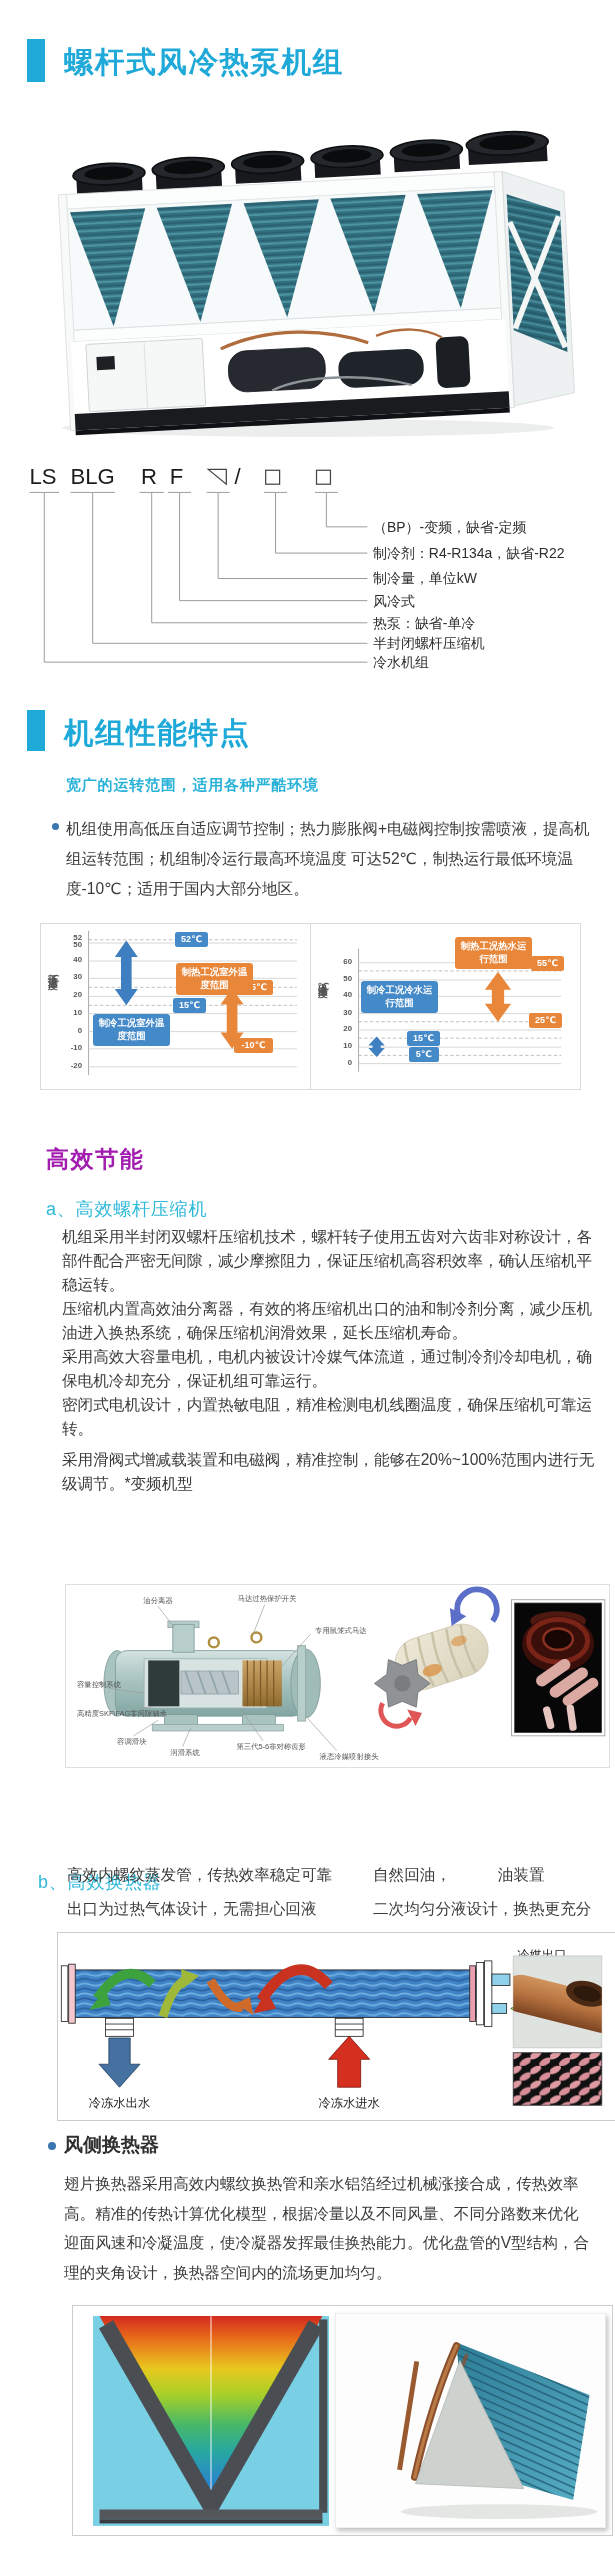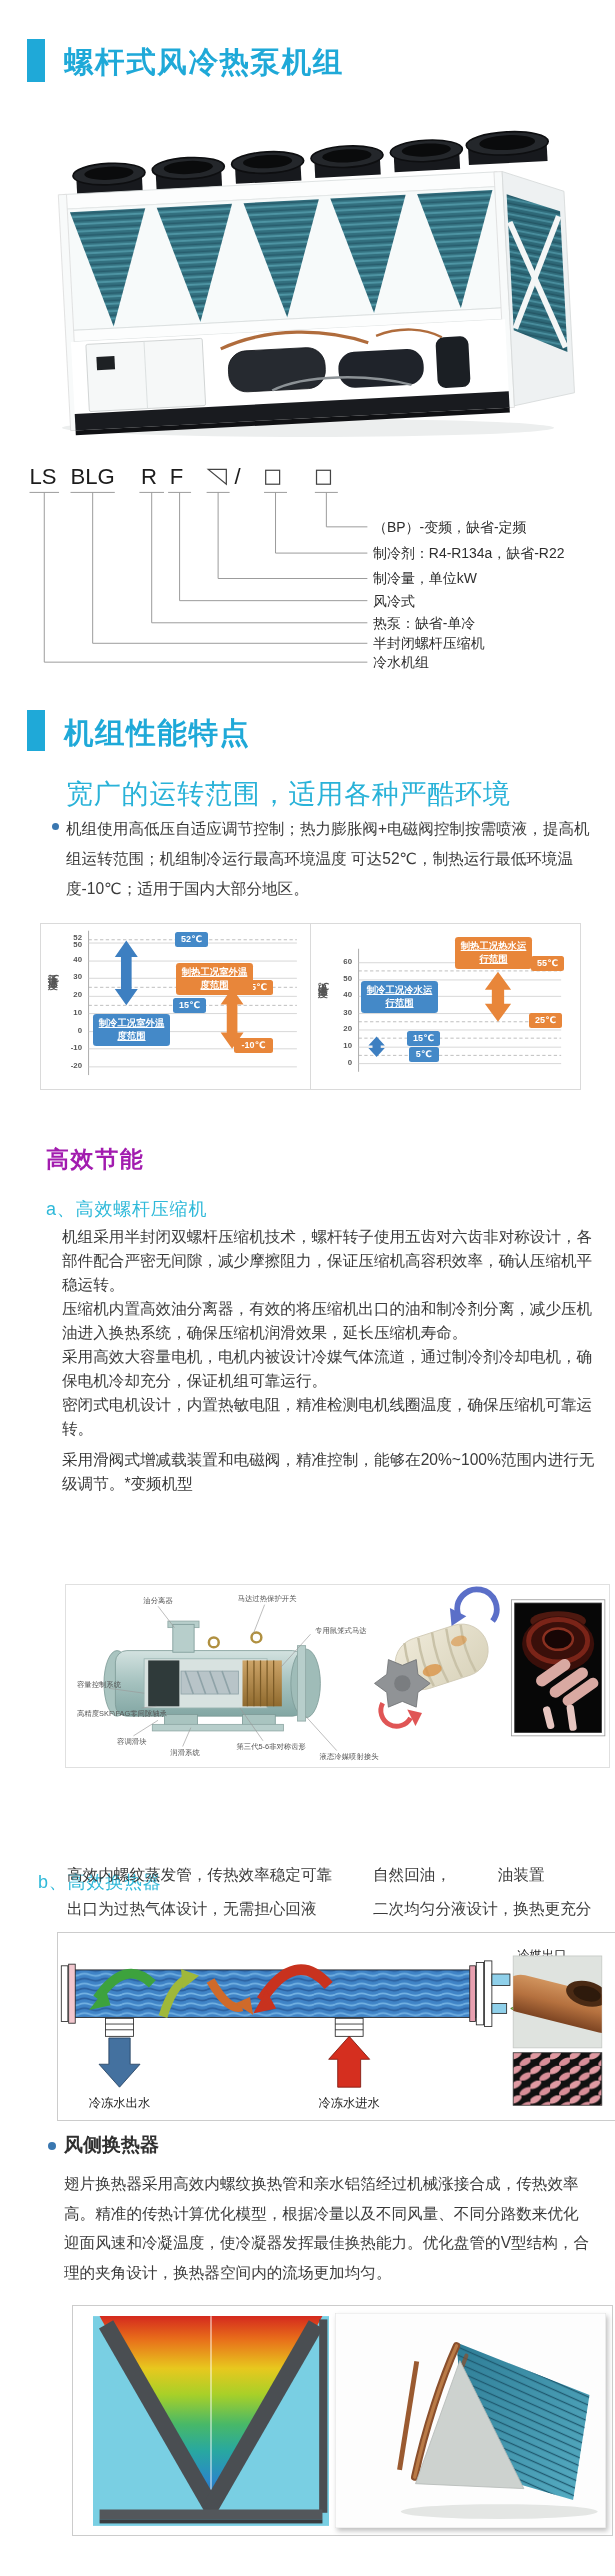--- a/index.html
+++ b/index.html
@@ -1,32 +1,32 @@
 <!DOCTYPE html>
 <html style="font-size:13px"><head>
 <meta charset="utf-8">
 <style>
   html,body{margin:0;padding:0;background:#ffffff;}
   body{font-family:"Liberation Sans","DejaVu Sans",sans-serif;color:#3b3b3b;}
   .page{position:relative;width:615px;height:2576px;background:#fff;overflow:hidden;}
   .abs{position:absolute;}
   .bar{position:absolute;width:18px;background:#1fa9d8;}
   .h1{position:absolute;font-size:29.5px;font-weight:bold;color:#1fa9d8;letter-spacing:1.6px;}
-  .subhead{position:absolute;font-size:27px;font-weight:normal;color:#29b2d8;letter-spacing:0.8px;}
+  .subhead{position:absolute;font-size:15px;font-weight:bold;color:#29b2d8;letter-spacing:0.8px;}
   .subsub{position:absolute;font-size:18px;color:#2fb9d9;font-weight:500;letter-spacing:0.8px;}
   .body-text{font-size:15.6px;color:#3b3b3b;}
   .dot{position:absolute;border-radius:50%;background:#3a77b0;}
   .chart-card{position:absolute;width:271px;height:167px;background:#fff;border:0.8px solid #dadada;box-sizing:border-box;}
   .chart-card svg{position:absolute;left:0;top:0;}
   .vax{position:absolute;writing-mode:vertical-rl;text-orientation:upright;font-size:9.8px;font-weight:bold;color:#555;letter-spacing:1.6px;}
   .tick{position:absolute;left:13px;width:28px;text-align:right;font-size:7.8px;font-weight:bold;color:#555;}
   .badge{position:absolute;min-width:33px;height:14.8px;border-radius:2.5px;color:#fff;font-size:9px;font-weight:bold;text-align:center;line-height:14.8px;padding:0 2.5px;box-sizing:border-box;}
   .badge.blue{background:#4489c8;margin-left:14px;}
   .badge.orange{background:#e8863a;}
-  .rangebox{position:absolute;width:77px;border-radius:3.3px;color:#fff;font-size:9.4px;font-weight:bold;text-align:center;padding:3.3px 1.6px;line-height:1.35;box-sizing:border-box;text-decoration:underline;}
+  .rangebox{position:absolute;width:77px;border-radius:3.3px;color:#fff;font-size:9.4px;font-weight:bold;text-align:center;padding:3.3px 1.6px;line-height:1.35;box-sizing:border-box;}
   .rangebox.blue{background:#4489c8;}
   .rangebox.orange{background:#e8863a;}
   .panel{position:absolute;background:#fff;border:0.8px solid #e0e0e0;box-sizing:border-box;margin-left:24px;}
   .paras p{margin:0;line-height:24px;}
   .paras p:last-child{margin-top:6.6px;}
   .twocol p{margin:0;line-height:34px;}
   .photo-shadow{filter:drop-shadow(2.5px 3.3px 2.5px rgba(0,0,0,0.25));}
 </style>
 </head>
 <body>

